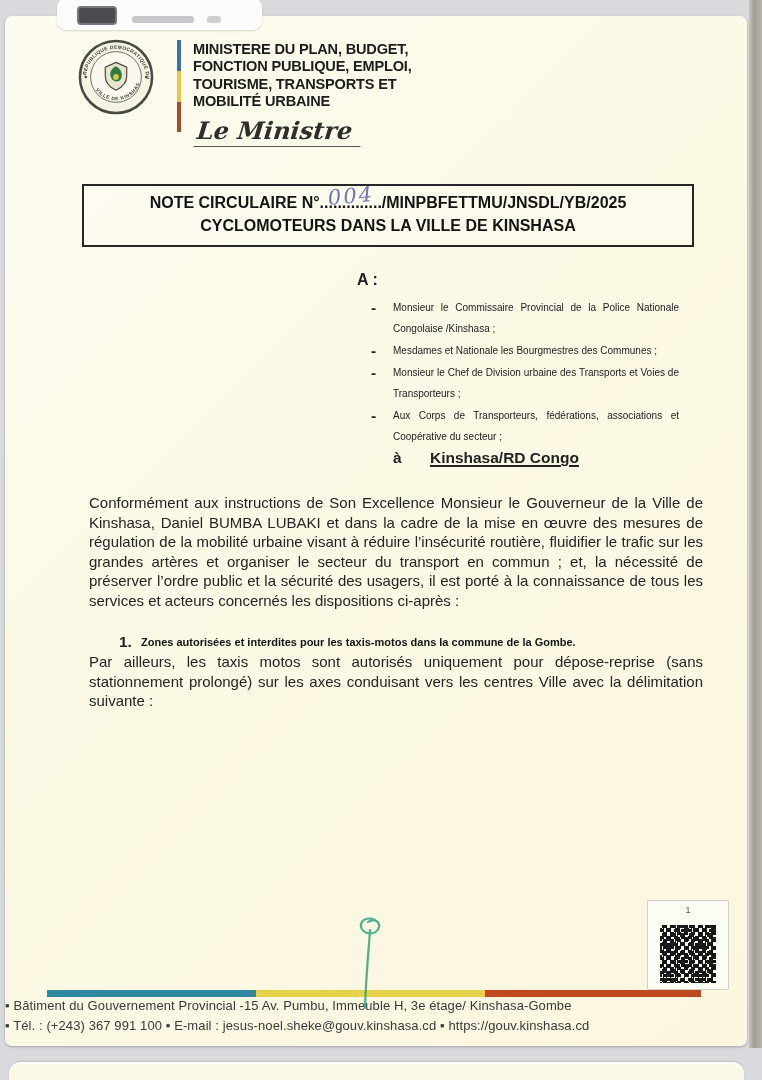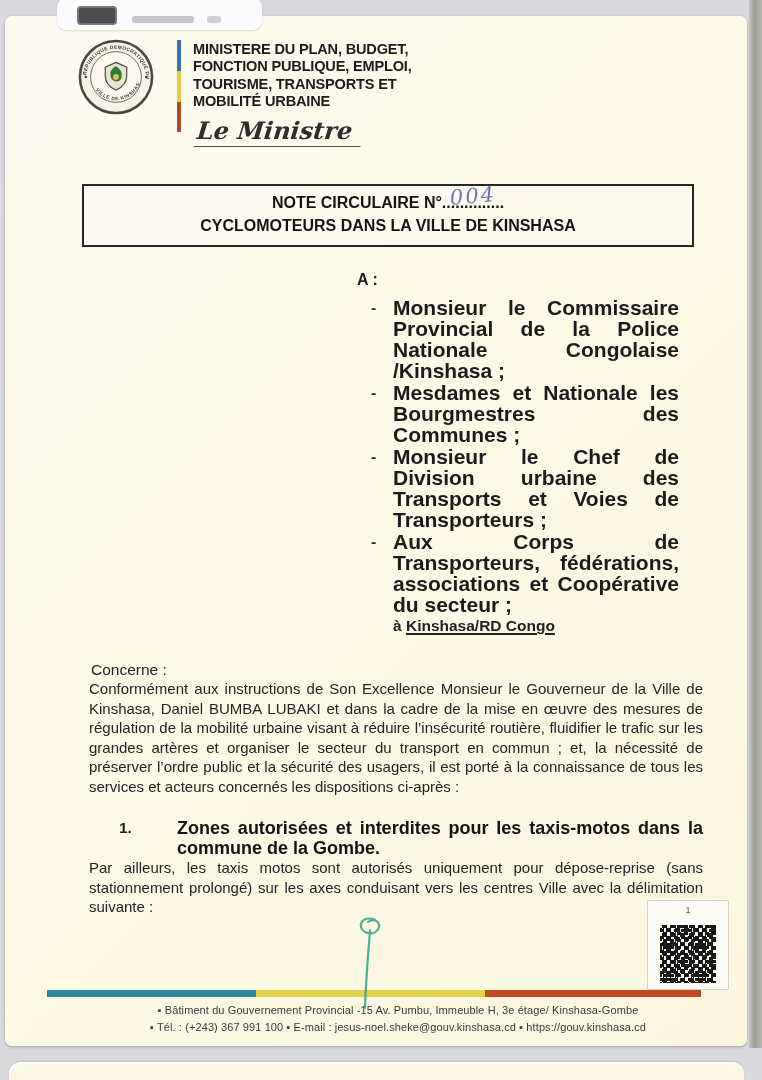--- a/index.html
+++ b/index.html
@@ -35,42 +35,42 @@
        padding:6px 6px 8px;box-sizing:border-box;text-align:center;font-weight:700;
        font-size:16px;line-height:1.42;color:#141414;}
   .dots-wrap{position:relative;display:inline-block;}
   .hand-number{position:absolute;left:8px;top:-10px;color:#5a66b5;font-family:"DejaVu Serif",serif;
        font-style:italic;font-size:21px;font-weight:400;letter-spacing:2px;transform:rotate(-5deg);opacity:.9;}
   
   .recipients{margin:24px 0 0 268px;width:322px;}
   .recipients .to-label{font-weight:800;font-size:16px;margin-bottom:8px;}
   .r-item{display:flex;margin:0 0 1px 14px;}
   .r-dash{width:22px;flex:none;font-weight:700;font-size:15.5px;line-height:21px;}
-  .r-text{font-weight:700;font-size:21px;line-height:21px;text-align:justify;color:#1b1b1b;}
+  .r-text{font-weight:400;font-size:10px;line-height:21px;text-align:justify;color:#1b1b1b;}
   .r-place{margin:2px 0 0 36px;font-weight:700;font-size:15.5px;}
-  .r-place .uline{text-decoration:underline;text-underline-offset:2px;text-decoration-thickness:1.5px;}
+  .r-place .uline{text-decoration:underline;text-underline-offset:2px;text-decoration-thickness:1.5px;margin-left:24px;}
   
   .subject{display:flex;margin:26px 0 0 2px;}
   .s-label{flex:none;width:92px;font-size:15.5px;color:#222;}
   .s-body{width:505px;font-weight:800;color:#161616;font-size:15.5px;line-height:1.5;}
   .s-line1{text-align:justify;text-align-last:justify;}
   .s-line2{margin-left:40px;text-decoration:underline;text-underline-offset:2px;}
   
   .para{width:614px;font-size:15px;line-height:19.5px;text-align:justify;color:#242424;}
   .sec-head{display:flex;margin:22px 0 0 30px;width:584px;}
   .sec-num{flex:none;width:22px;font-weight:800;font-size:15.5px;line-height:20px;}
-  .sec-text{font-weight:800;font-size:18px;line-height:20px;text-align:justify;color:#141414;margin-left:36px;}
+  .sec-text{font-weight:800;font-size:11px;line-height:20px;text-align:justify;color:#141414;}
   .bold{font-weight:800;color:#141414;}
   
   .tricolor{position:absolute;left:42px;right:46px;bottom:49px;height:7px;display:flex;}
   .tricolor .b{flex:32 0 0;background:#2e89a0;}
   .tricolor .y{flex:35 0 0;background:#e6d24a;}
   .tricolor .r{flex:33 0 0;background:#bf4a1f;}
-  .footer-text{position:absolute;left:0;right:0;bottom:10px;text-align:center;
-       font-size:11px;line-height:1.55;color:#3a3a3a;letter-spacing:.1px;margin-left:44px;}
+  .footer-text{position:absolute;left:0;right:0;bottom:10px;
+       font-size:13px;line-height:1.55;color:#3a3a3a;letter-spacing:.1px;}
   
   .qr-sticker{position:absolute;right:18px;bottom:56px;width:80px;height:88px;
        background:rgba(255,255,255,.65);border:1px solid rgba(180,180,170,.6);border-radius:2px;}
   .qr-page-num{position:absolute;top:4px;left:50%;transform:translateX(-50%);
        font-size:9px;color:#555;}
   .qr{position:absolute;left:50%;bottom:6px;transform:translateX(-50%);width:56px;height:58px;
        background:
         repeating-conic-gradient(#151515 0% 25%, transparent 0% 50%) 0 0/7px 7px,
         repeating-conic-gradient(#1d1d1d 0% 25%, #f4f4ef 0% 50%) 2px 3px/9px 9px;}
   
@@ -122,21 +122,21 @@
             <div>MINISTERE DU PLAN,  BUDGET,</div>
             <div>FONCTION PUBLIQUE, EMPLOI,</div>
             <div>TOURISME,  TRANSPORTS ET</div>
             <div>MOBILITÉ URBAINE</div>
           </div>
           <span class="minister-script">Le Ministre</span>
         </div>
       </div>
 
       <div class="title-box">
-        <div><span>NOTE CIRCULAIRE N°</span><span class="dots-wrap"><span>..............</span><span class="hand-number">004</span></span></div>
+        <div><span>NOTE CIRCULAIRE N°</span><span class="dots-wrap"><span>..............</span><span class="hand-number">004</span></span><span>/MINPBFETTMU/JNSDL/YB/2025</span></div>
         <div>CYCLOMOTEURS DANS LA VILLE DE KINSHASA</div>
       </div>
 
       <div class="recipients">
         <div class="to-label">A :</div>
         <div class="r-item">
           <span class="r-dash">-</span>
           <span class="r-text">Monsieur le Commissaire Provincial de la Police Nationale Congolaise /Kinshasa ;</span>
         </div>
         <div class="r-item">
@@ -150,21 +150,20 @@
         <div class="r-item">
           <span class="r-dash">-</span>
           <span class="r-text">Aux Corps de Transporteurs, fédérations, associations et Coopérative du secteur ;</span>
         </div>
         <div class="r-place">
           <span>à </span><span class="uline">Kinshasa/RD Congo</span>
         </div>
       </div>
 
       <div class="subject">
-        <div class="s-label">Concerne :</div>
       </div>
 
       <div class="para">Conformément aux instructions de Son Excellence Monsieur le Gouverneur de la Ville de Kinshasa, Daniel BUMBA LUBAKI et dans la cadre de la mise en œuvre des mesures de régulation de la mobilité urbaine visant à réduire l’insécurité routière, fluidifier le trafic sur les grandes artères et organiser le secteur du transport en commun ; et, la nécessité de préserver l’ordre public et la sécurité des usagers, il est porté à la connaissance de tous les services et acteurs concernés les dispositions ci-après :</div>
 
       <div class="sec-head">
         <span class="sec-num">1.</span>
         <span class="sec-text">Zones autorisées et interdites pour les taxis-motos dans la commune de la Gombe.</span>
       </div>
 
 

